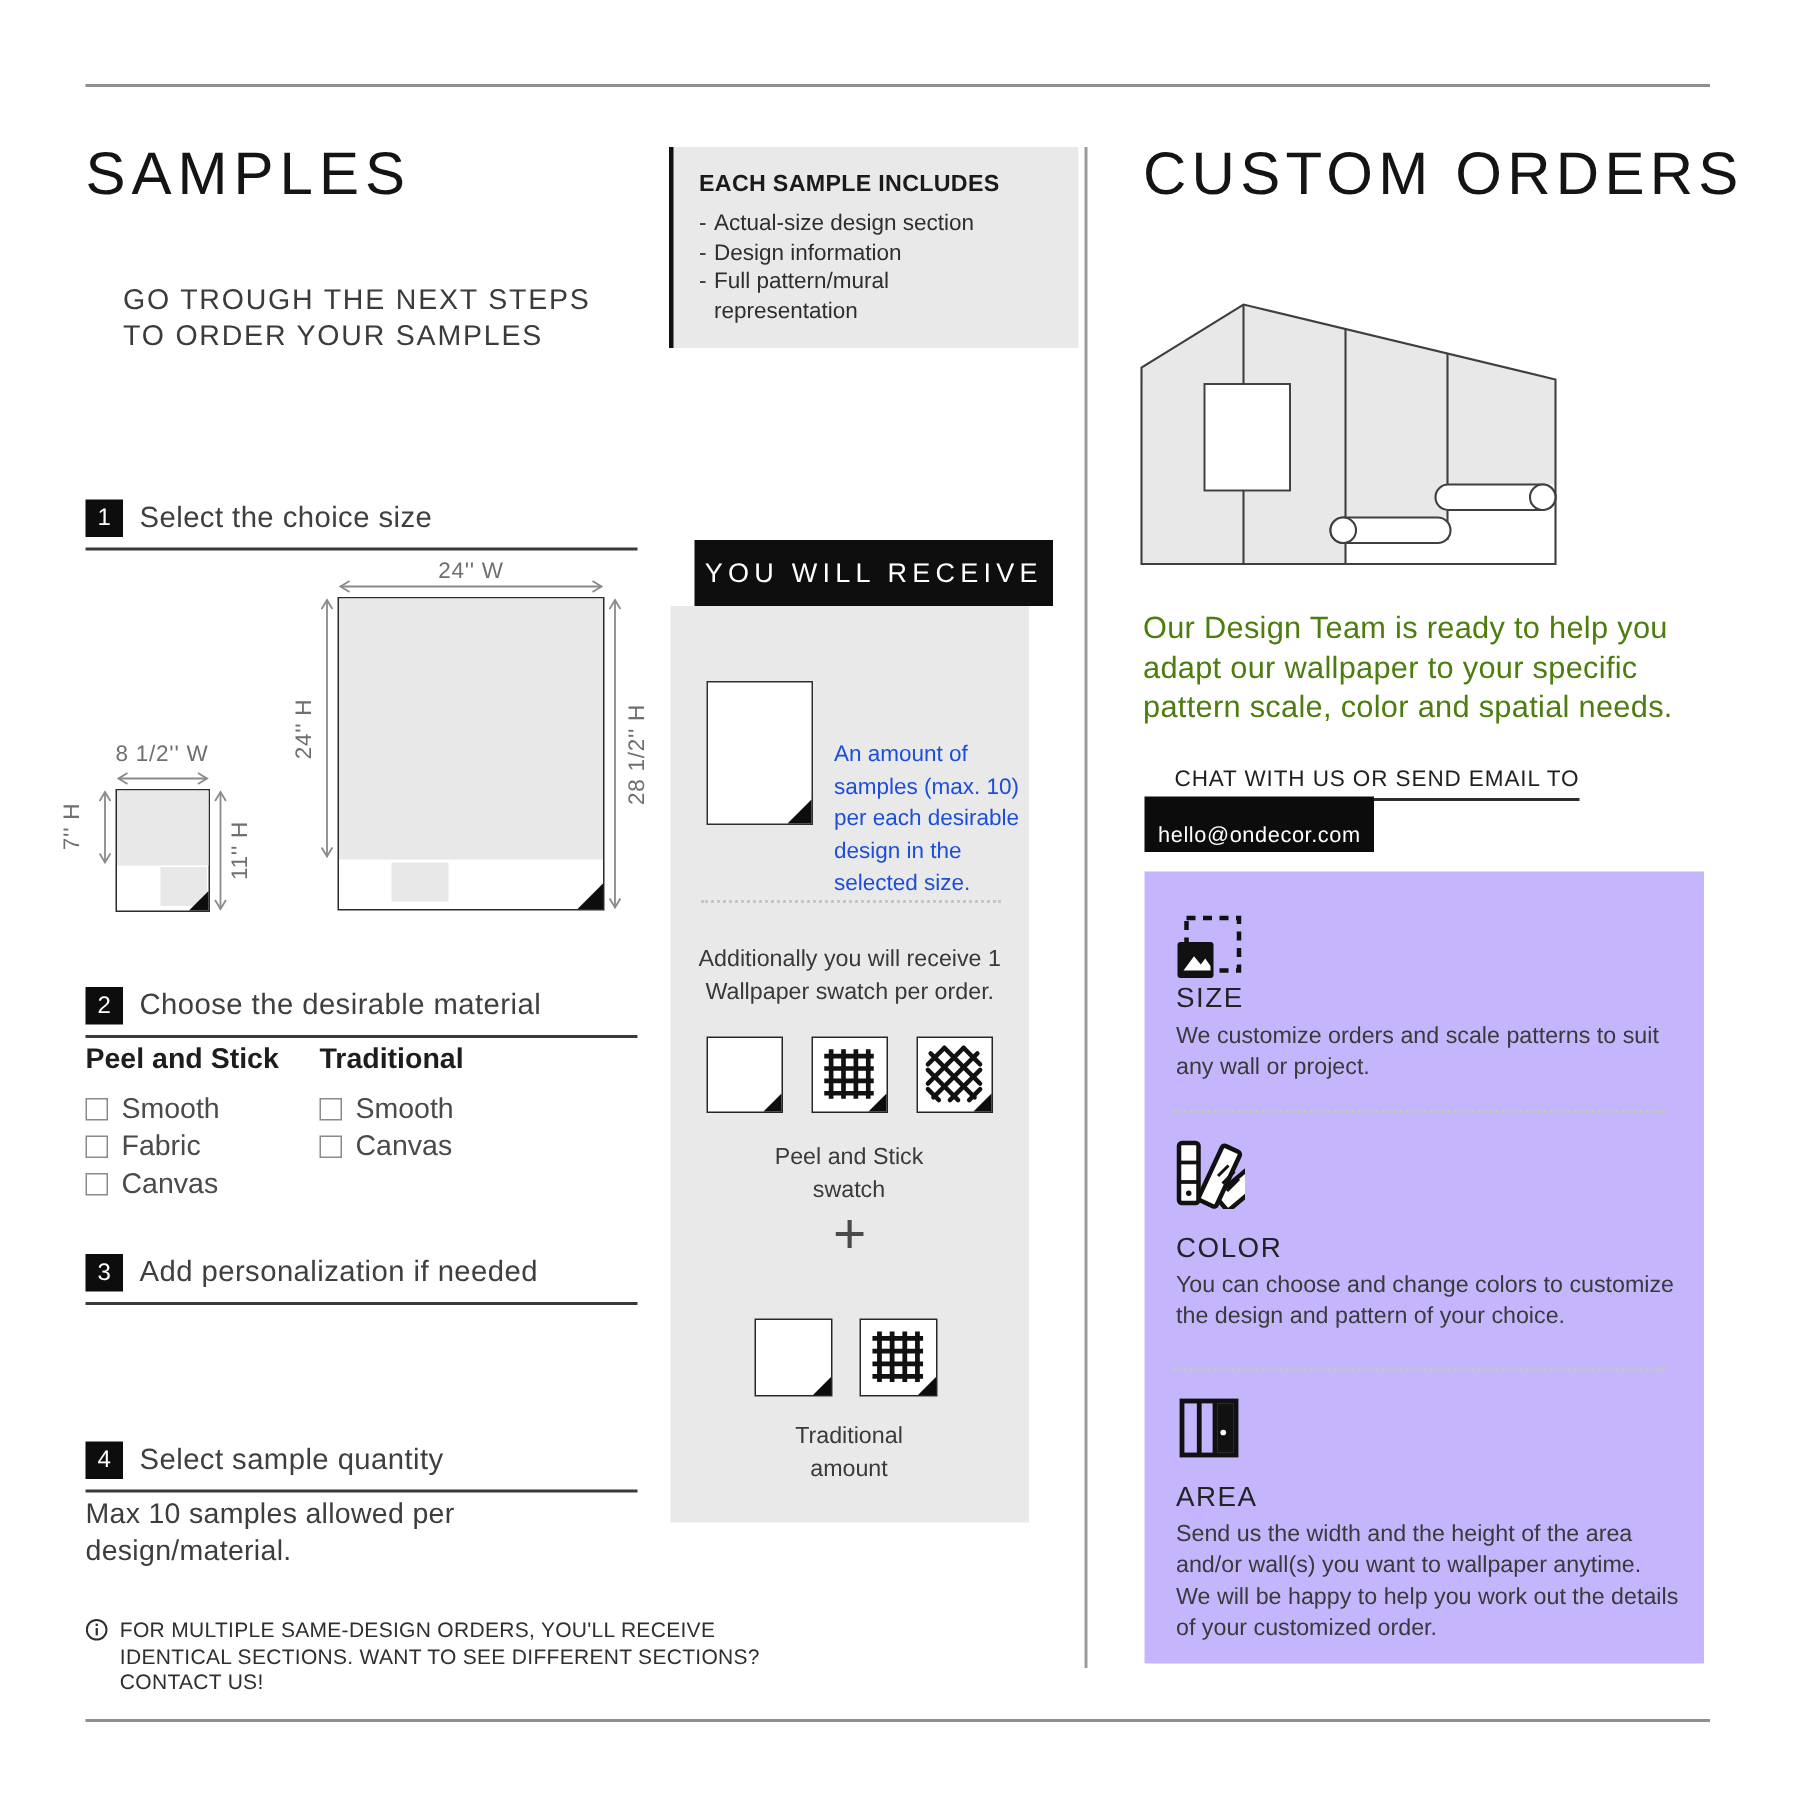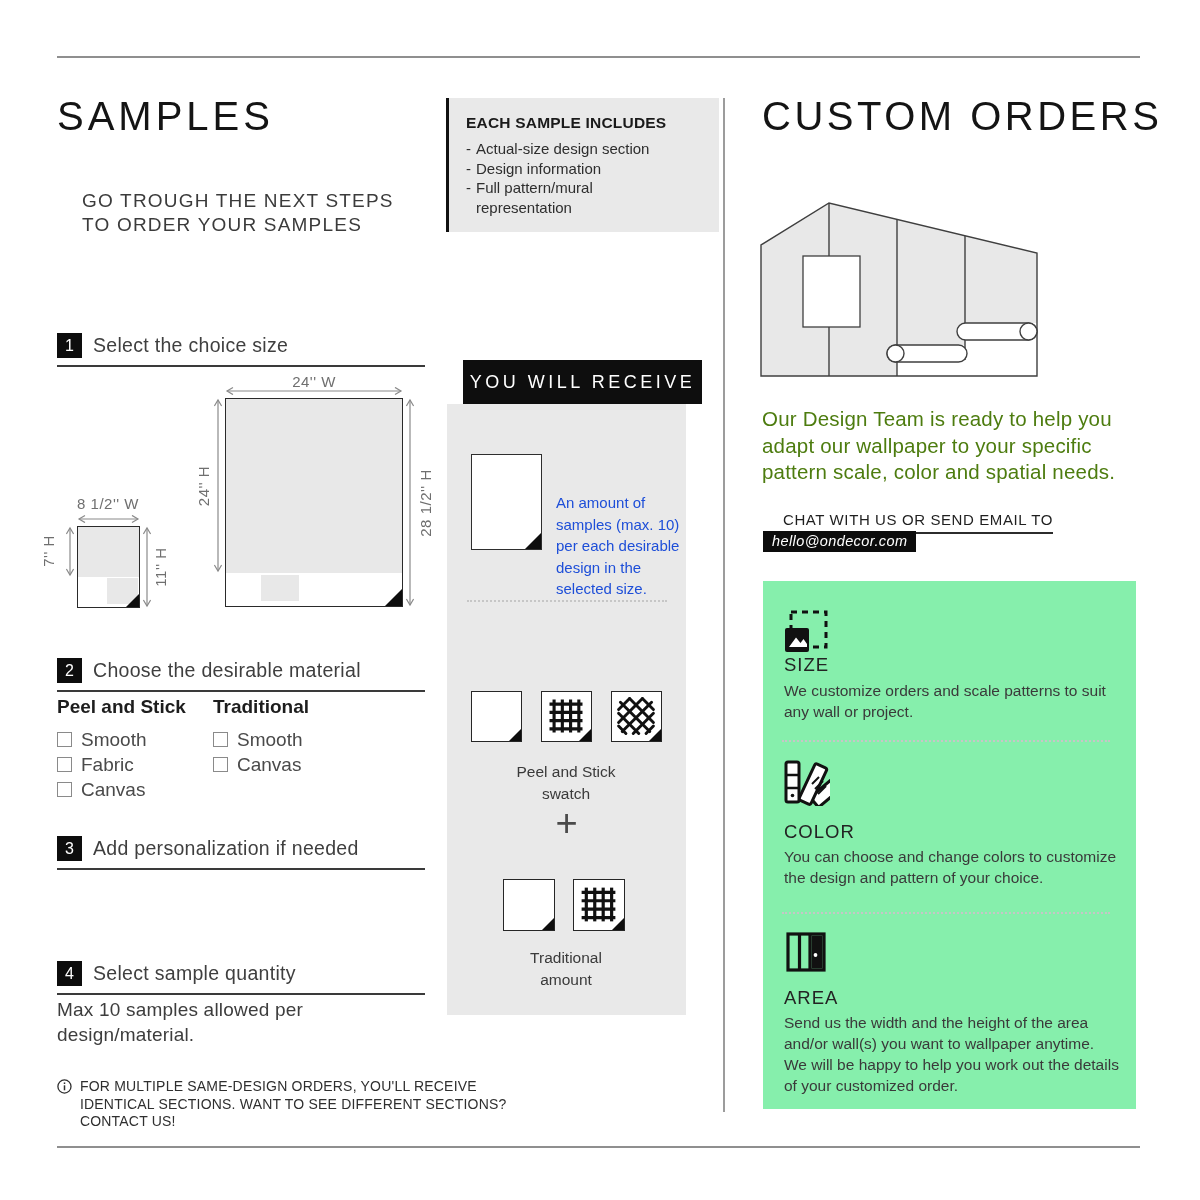--- a/index.html
+++ b/index.html
@@ -50,22 +50,22 @@
   .dotted{border-top:2px dotted #c6c6c6;height:0;}
   .swatch{position:absolute;width:51px;height:51px;background:#fff;border:1.5px solid #262626;
           box-sizing:border-box;}
   .swatch svg{position:absolute;left:2px;top:2px;}
   .center-txt{text-align:center;}
   
   .intro{font-size:20.5px;line-height:26.5px;color:#4d7c0f;letter-spacing:0.2px;}
   .chat-label{display:inline-block;font-size:15px;letter-spacing:0.6px;color:#1f1f1f;
               border-bottom:2px solid #2c2c2c;padding-bottom:4px;white-space:nowrap;margin-left:20px;}
   .email-chip{display:inline-block;background:#0c0c0c;color:#fff;font-size:14.5px;
-              padding:2px 9px 3px 9px;letter-spacing:0.4px;font-style:italic;}
-  .features-panel{position:absolute;left:763px;top:581px;width:373px;height:528px;background:#86efac;}
+              padding:18px 9px 3px 9px;letter-spacing:0.4px;}
+  .features-panel{position:absolute;left:763px;top:581px;width:373px;height:528px;background:#c4b5fd;}
   .feat-title{position:absolute;left:21px;font-size:18.5px;letter-spacing:1px;color:#232323;}
   .feat-text{position:absolute;left:21px;width:336px;font-size:15.5px;line-height:21px;color:#3a3a3a;}
   .feat-div{position:absolute;left:19px;width:328px;}
   
   .footnote{position:absolute;left:57px;top:1078px;display:flex;gap:8px;width:490px;}
   .footnote .txt{font-size:14px;line-height:17.5px;letter-spacing:0.2px;color:#2f2f2f;width:470px;}
 </style>
 </head>
 <body>
 
@@ -184,20 +184,21 @@
       <span style="width:150px;">Full pattern/mural representation</span>
     </div>
   </div>
 
   <div class="receive-bar">YOU WILL RECEIVE</div>
 
   <div class="receive-panel">
     <div class="page-icon fold fold16"></div>
     <div class="abs" style="left:109px;top:64px;width:134px;font-size:15px;line-height:21.5px;color:#1d4ed8;margin-top:24px;">An amount of samples (max. 10) per each desirable design in the selected size.</div>
     <div class="abs dotted" style="left:20px;top:196px;width:200px;"></div>
+    <div class="abs center-txt" style="left:0;top:225px;width:239px;font-size:15.5px;line-height:21.5px;color:#383838;">Additionally you will receive 1 Wallpaper swatch per order.</div>
 
     <div class="swatch fold fold12" style="left:24px;top:287px;"></div>
     <div class="swatch fold fold12" style="left:94px;top:287px;">
       <svg width="44" height="44" viewBox="0 0 48 48">
         <g stroke="#111" stroke-width="3.4">
           <line x1="6" y1="11" x2="42" y2="11"></line>
             <line x1="6" y1="20" x2="42" y2="20"></line>
           <line x1="6" y1="29" x2="42" y2="29"></line>
             <line x1="6" y1="38" x2="42" y2="38"></line>
           <line x1="11" y1="6" x2="11" y2="42"></line>

